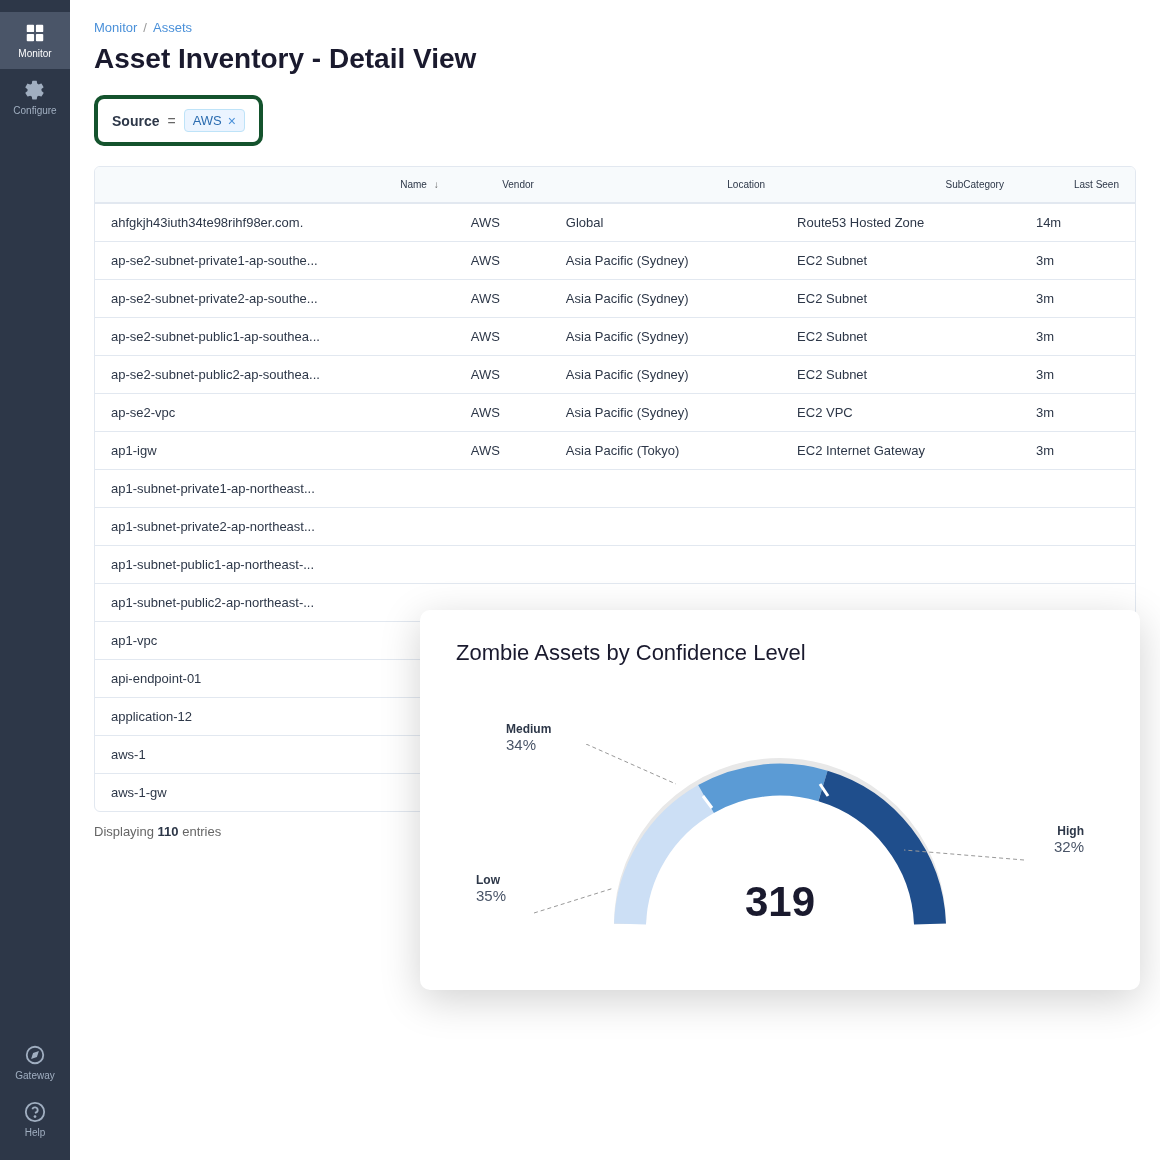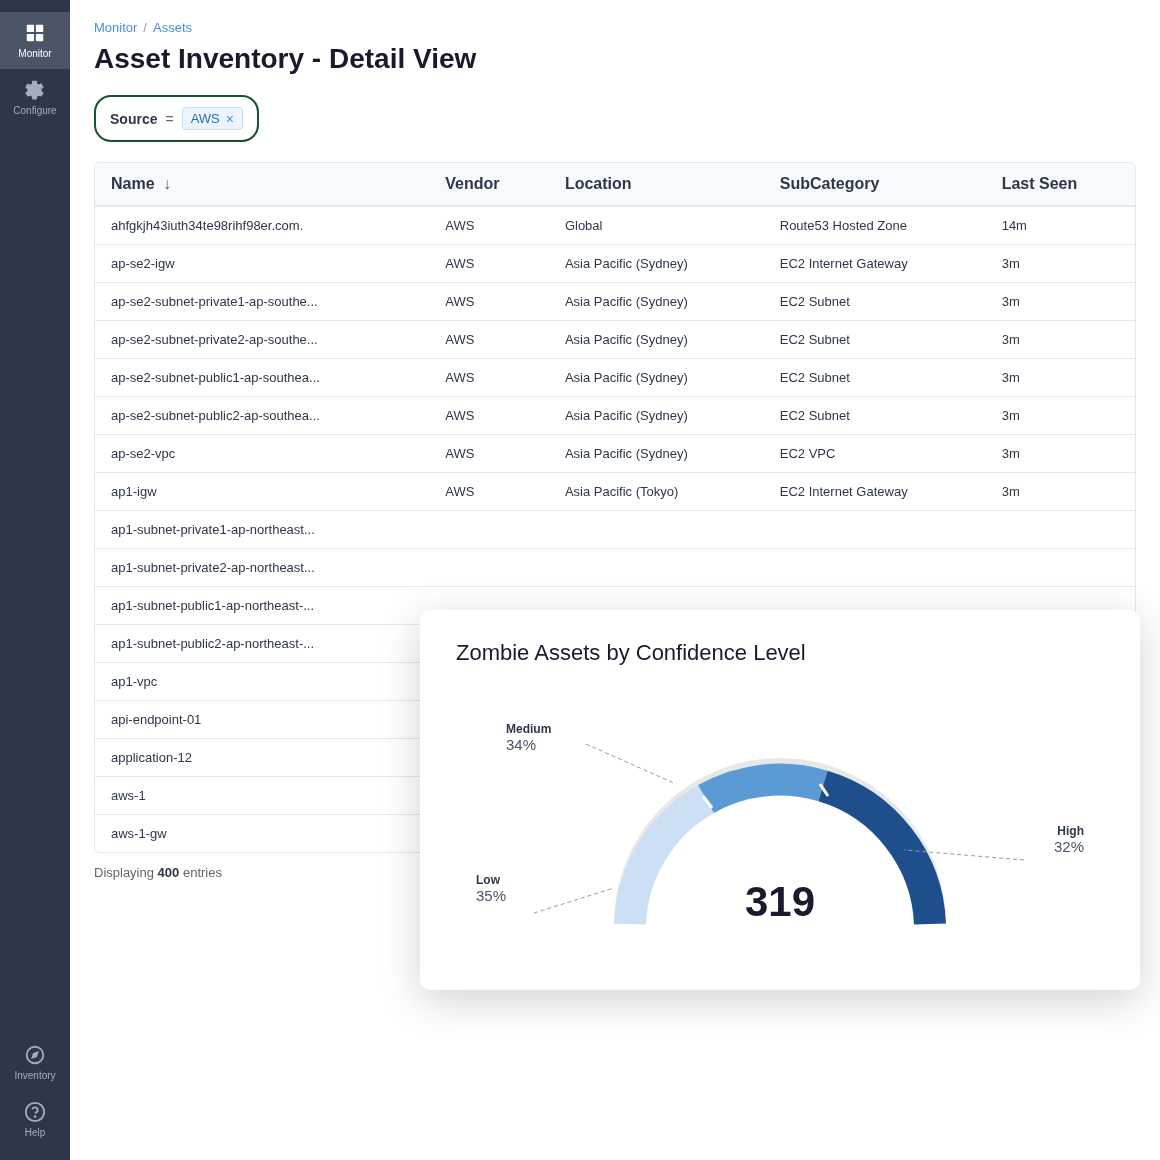--- a/index.html
+++ b/index.html
@@ -65,22 +65,22 @@
       margin-bottom: 20px;
     }
 
     
     .filter-bar {
       display: flex;
       align-items: center;
       gap: 8px;
       padding: 10px 14px;
       background: #fff;
-      border: 2px solid #14532d;
-      border-radius: 17px;
+      border: 4px solid #14532d;
+      border-radius: 10px;
       margin-bottom: 20px;
       width: fit-content;
     }
     .filter-label {
       font-size: 14px;
       font-weight: 600;
       color: #2d3748;
     }
     .filter-eq { font-size: 14px; color: #666; }
     .filter-tag {
@@ -110,25 +110,25 @@
     table {
       width: 100%;
       border-collapse: collapse;
       font-size: 14px;
     }
     thead tr {
       background: #f7fafc;
       border-bottom: 2px solid #e2e8f0;
     }
     th {
-      text-align: left;
+      text-align: right;
       padding: 12px 16px;
-      font-weight: 700;
+      font-weight: 400;
       color: #2d3748;
-      font-size: 16px;
+      font-size: 10px;
     }
     th.sortable { cursor: pointer; }
     th .sort-arrow { margin-left: 4px; color: #666; }
     td {
       padding: 11px 16px;
       color: #2d3748;
       border-bottom: 1px solid #e2e8f0;
       font-size: 13px;
     }
     tr:last-child td { border-bottom: none; }
@@ -232,21 +232,21 @@
       <path d="M12 15a3 3 0 100-6 3 3 0 000 6zm7.07-3c0-.34-.03-.67-.08-1l2.16-1.68a.5.5 0 00.12-.63l-2.05-3.54a.5.5 0 00-.61-.22l-2.55 1.03a7.4 7.4 0 00-1.72-.99l-.38-2.7A.49.49 0 0013.5 2h-4.1a.49.49 0 00-.49.42l-.38 2.7a7.4 7.4 0 00-1.72.99L4.26 5.08a.49.49 0 00-.61.22L1.6 8.84a.49.49 0 00.12.63L3.88 11.1c-.05.32-.08.65-.08 1s.03.68.08 1L1.72 14.78a.5.5 0 00-.12.63l2.05 3.54a.5.5 0 00.61.22l2.55-1.03c.54.38 1.12.69 1.72.99l.38 2.7c.06.24.27.42.49.42h4.1c.22 0 .43-.18.49-.42l.38-2.7a7.4 7.4 0 001.72-.99l2.55 1.03a.49.49 0 00.61-.22l2.05-3.54a.49.49 0 00-.12-.63L19.15 13c.05-.32.08-.65.08-1z"></path>
     </svg>
     <span class="sidebar-item-label">Configure</span>
   </div>
   <div class="sidebar-spacer"></div>
   <div class="sidebar-item">
     <svg viewBox="0 0 24 24" fill="none" stroke="currentColor" stroke-width="2">
       <circle cx="12" cy="12" r="9"></circle>
       <polygon points="16.24,7.76 14.12,14.12 7.76,16.24 9.88,9.88" fill="currentColor" stroke="none"></polygon>
     </svg>
-    <span class="sidebar-item-label">Inventory</span>
+    <span class="sidebar-item-label">Gateway</span>
   </div>
   <div class="sidebar-item">
     <svg viewBox="0 0 24 24" fill="none" stroke="currentColor" stroke-width="2">
       <circle cx="12" cy="12" r="10"></circle>
       <path d="M9.09 9a3 3 0 015.83 1c0 2-3 3-3 3"></path>
         <line x1="12" y1="17" x2="12.01" y2="17" stroke-width="3" stroke-linecap="round"></line>
     </svg>
     <span class="sidebar-item-label">Help</span>
   </div>
 </nav>
@@ -286,27 +286,20 @@
       </thead>
       <tbody id="table-body">
       <tr style="cursor: pointer;">
             <td>ahfgkjh43iuth34te98rihf98er.com.</td>
             <td>AWS</td>
             <td>Global</td>
             <td>Route53 Hosted Zone</td>
             <td>14m</td>
           </tr>
           <tr style="cursor: pointer;">
-            <td>ap-se2-igw</td>
-            <td>AWS</td>
-            <td>Asia Pacific (Sydney)</td>
-            <td>EC2 Internet Gateway</td>
-            <td>3m</td>
-          </tr>
-          <tr style="cursor: pointer;">
             <td>ap-se2-subnet-private1-ap-southe...</td>
             <td>AWS</td>
             <td>Asia Pacific (Sydney)</td>
             <td>EC2 Subnet</td>
             <td>3m</td>
           </tr>
           <tr style="cursor: pointer;">
             <td>ap-se2-subnet-private2-ap-southe...</td>
             <td>AWS</td>
             <td>Asia Pacific (Sydney)</td>
@@ -403,21 +396,21 @@
             <td></td>
             <td></td>
             <td></td>
           </tr>
         </tbody>
     </table>
   </div>
 
   <div class="status-bar">
     <span>Displaying</span>
-    <strong>400</strong>
+    <strong>110</strong>
     <span>entries</span>
   </div>
 
   <div class="popup-overlay">
     <div class="popup-title">Zombie Assets by Confidence Level</div>
 
     <div class="gauge-container">
 
       <svg class="gauge-svg" viewBox="0 0 380 220">
 

